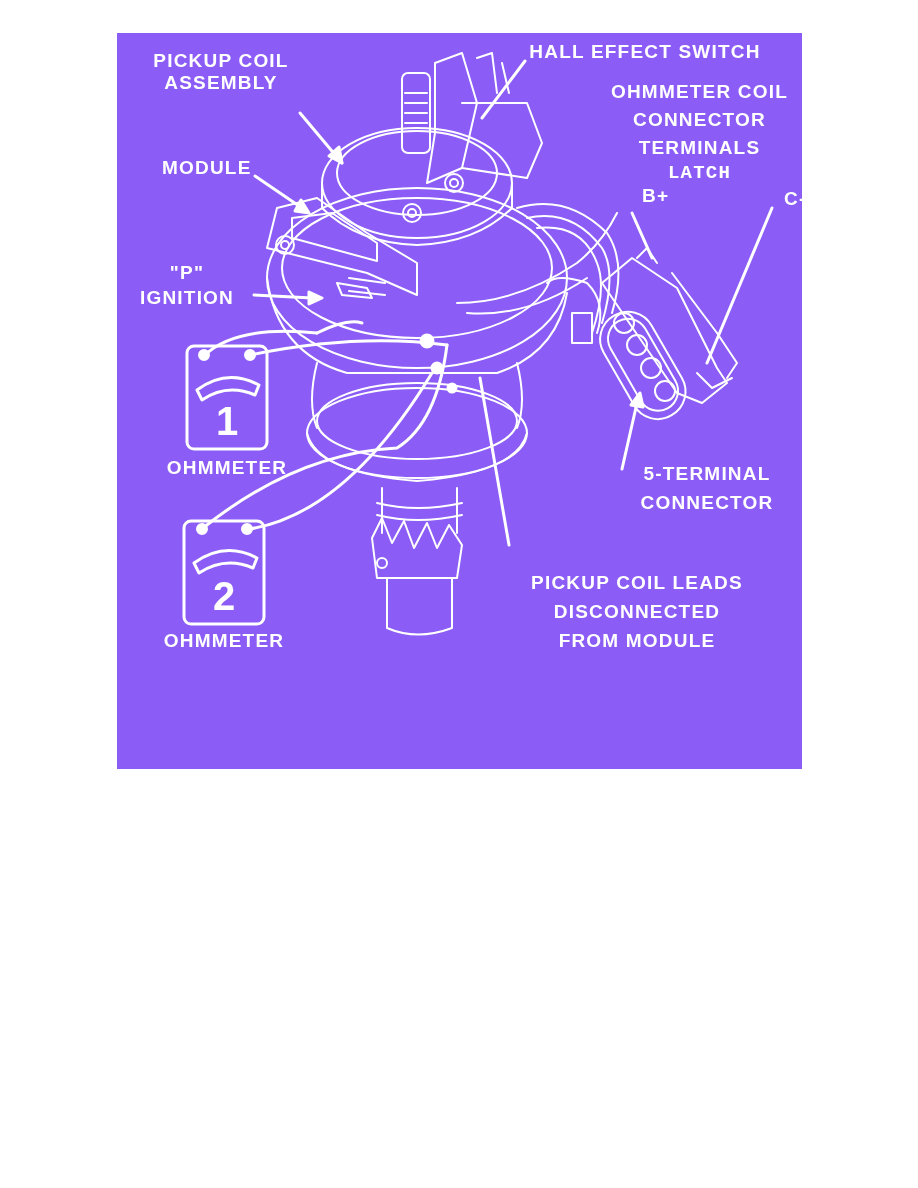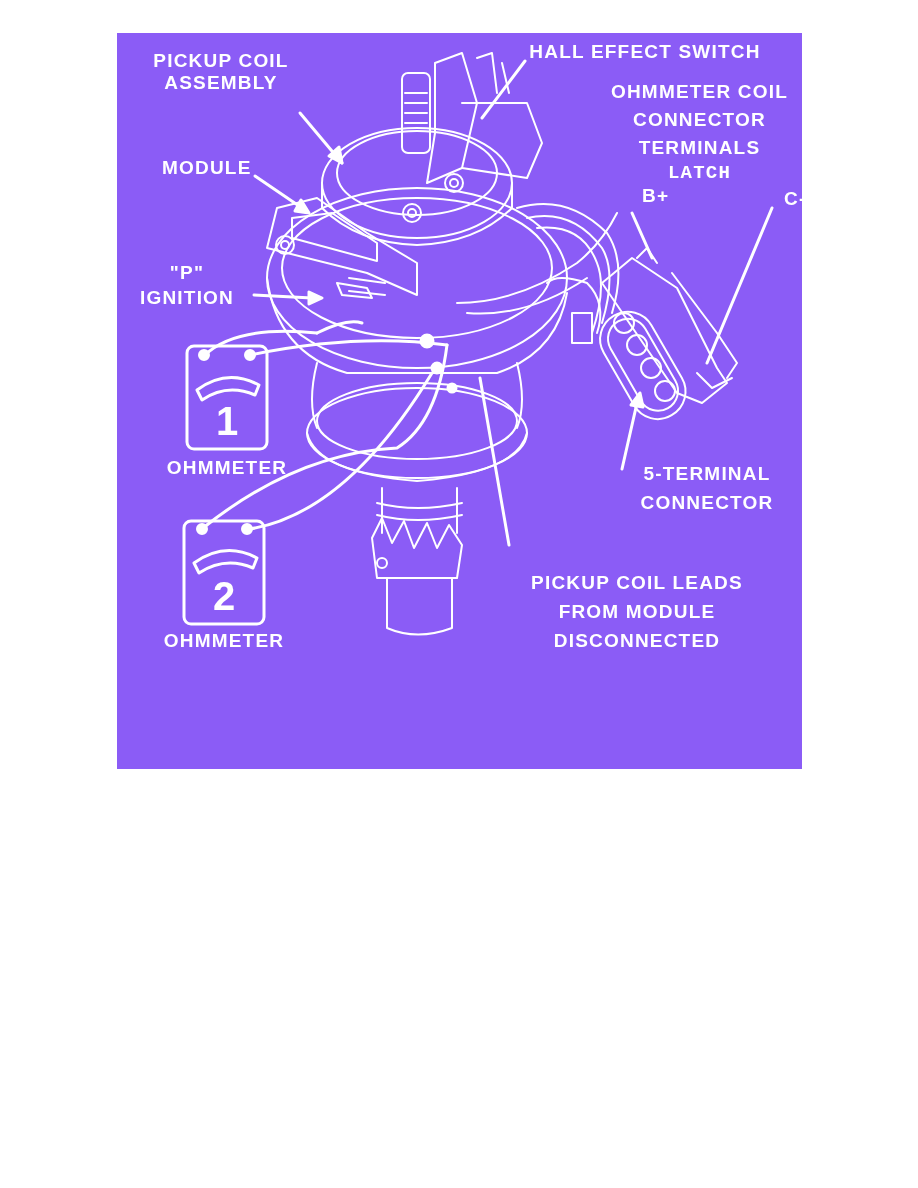--- a/index.html
+++ b/index.html
@@ -149,22 +149,22 @@
   <div class="lbl left" style="left:497px; top:152px;">B+</div>
   <div class="lbl left" style="left:639px; top:155px;">C-</div>
 
   <div class="lbl" style="left:505px; top:426px; width:170px; line-height:29px;">
     <span>5-TERMINAL</span>
     <span>CONNECTOR</span>
   </div>
 
   <div class="lbl" style="left:395px; top:515px; width:250px; line-height:29px;margin-top:20px;">
     <span>PICKUP COIL LEADS</span>
+    <span>DISCONNECTED</span>
     <span>FROM MODULE</span>
-    <span>DISCONNECTED</span>
   </div>
 
   <div class="meter-num" style="left:70px; top:368px; width:80px;">1</div>
   <div class="lbl" style="left:30px; top:424px; width:160px;">OHMMETER</div>
 
   <div class="meter-num" style="left:67px; top:543px; width:80px;">2</div>
   <div class="lbl" style="left:27px; top:597px; width:160px;">OHMMETER</div>
 </div>
 
 </body></html>

